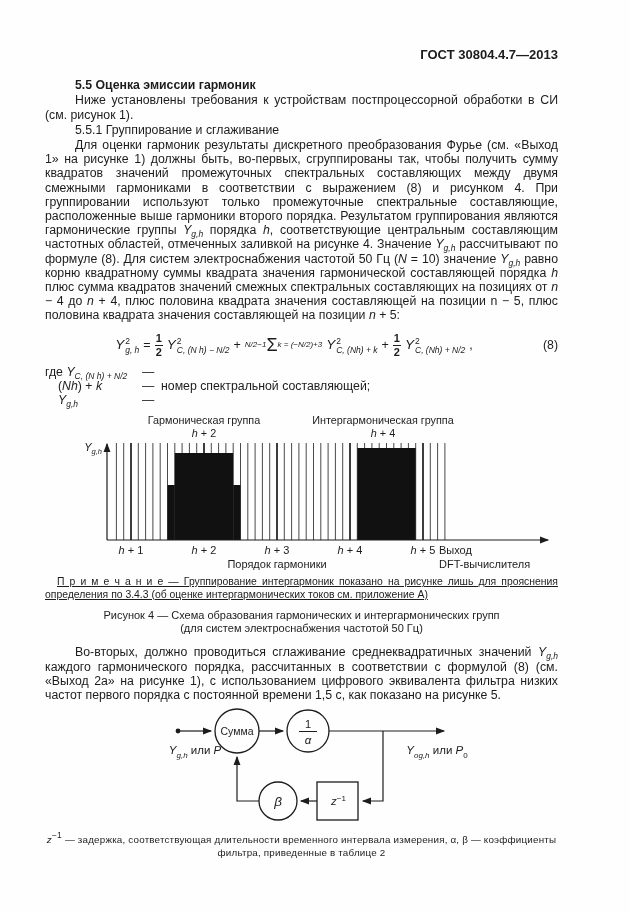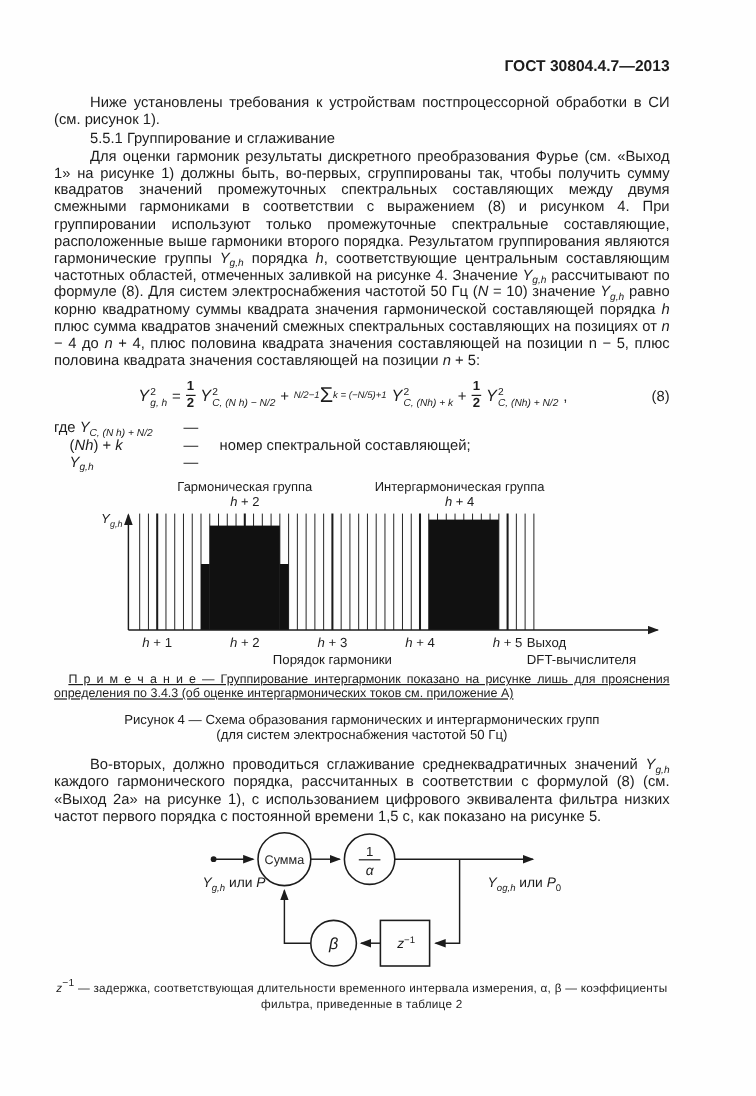--- a/index.html
+++ b/index.html
@@ -33,39 +33,40 @@
   .frac{display:inline-flex;flex-direction:column;align-items:center;font-size:11px;line-height:11px;font-weight:bold;}
   .frac .num{border-bottom:1.2px solid #1c1c1c;padding:0 1px 1px 1px;}
   .frac .den{padding-top:1px;}
   .sum{display:inline-flex;align-items:center;font-size:8px;line-height:8.5px;font-style:italic;}
   .sum .sigma{font-style:normal;font-size:18px;line-height:17px;}
   .op{font-size:12.5px;}
   .eqnum{font-size:12.3px;}
 
   
   .defs{margin-top:6px;}
-  .def-row{display:grid;grid-template-columns:94px 16px 1fr;column-gap:14px;text-align:justify;}
+  .def-row{display:grid;grid-template-columns:94px 16px 1fr;column-gap:3px;text-align:justify;}
   .def-row .term{white-space:nowrap;}
   .def-row.indent .term{padding-left:13px;}
 
   .fig4-svg{display:block;margin:6px 0 0 0;}
   .note{margin:5px 0 0 0;font-size:10.4px;line-height:12.4px;text-align:justify;text-indent:12px;text-decoration:underline;}
   .caption{margin:8px 0 0 0;font-size:11px;line-height:13.2px;text-align:center;}
   .p3{margin-top:10px;}
   .fig5-svg{display:block;margin:3px 0 0 0;}
   .footnote{margin:4px 0 0 0;font-size:9.8px;line-height:12.5px;letter-spacing:0.2px;text-align:center;}
   svg text{fill:#1c1c1c;}
 </style>
 </head>
 <body>
 
 <div class="page">
 
   <div class="doc-header">ГОСТ 30804.4.7—2013</div>
 
+  <div class="h2">5.5 Оценка эмиссии гармоник</div>
   <p class="para">Ниже установлены требования к устройствам постпроцессорной обработки в СИ (см. рисунок 1).</p>
   <div class="h3">5.5.1 Группирование и сглаживание</div>
   <p class="para">Для оценки гармоник результаты дискретного преобразования Фурье (см. «Выход 1» на рисунке 1) должны быть, во-первых, сгруппированы так, чтобы получить сумму квадратов значений промежуточных спектральных составляющих между двумя смежными гармониками в соответствии с выражением (8) и рисунком 4. При группировании используют только промежуточные спектральные составляющие, расположенные выше гармоники второго порядка. Результатом группирования являются гармонические группы <i>Y</i><sub>g,h</sub> порядка <i>h</i>, соответствующие центральным составляющим частотных областей, отмеченных заливкой на рисунке 4. Значение <i>Y</i><sub>g,h</sub> рассчитывают по формуле (8). Для систем электроснабжения частотой 50 Гц (<i>N</i> = 10) значение <i>Y</i><sub>g,h</sub> равно корню квадратному суммы квадрата значения гармонической составляющей порядка <i>h</i> плюс сумма квадратов значений смежных спектральных составляющих на позициях от <i>n</i> − 4 до <i>n</i> + 4, плюс половина квадрата значения составляющей на позиции n − 5, плюс половина квадрата значения составляющей на позиции <i>n</i> + 5:</p>
 
   <div class="formula-row">
     <div class="formula">
       <span class="fvar">
           <span>Y</span>
           <span class="ss">
             <span class="s-sup">2</span>
@@ -81,21 +82,21 @@
           <span>Y</span>
           <span class="ss">
             <span class="s-sup">2</span>
             <span class="s-sub">C, (N h) − N/2</span>
           </span>
         </span>
       <span class="op">+</span>
       <span class="sum">
           <span>N/2−1</span>
           <span class="sigma">Σ</span>
-          <span>k = (−N/5)+1</span>
+          <span>k = (−N/2)+3</span>
         </span>
       <span class="fvar">
           <span>Y</span>
           <span class="ss">
             <span class="s-sup">2</span>
             <span class="s-sub">C, (Nh) + k</span>
           </span>
         </span>
       <span class="op">+</span>
       <span class="frac">

